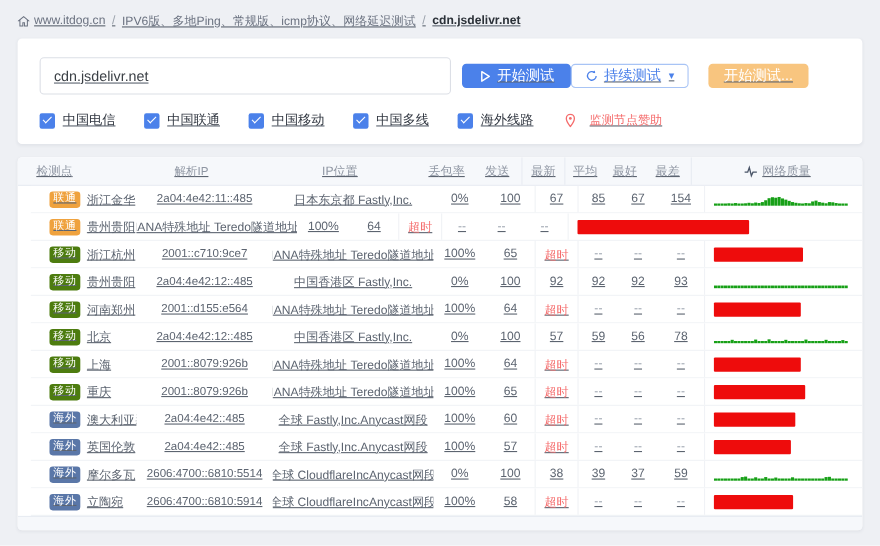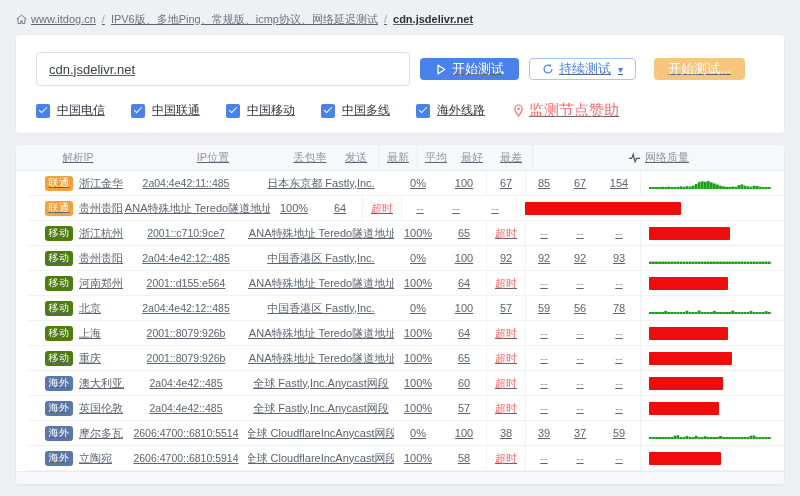--- a/index.html
+++ b/index.html
@@ -22,32 +22,32 @@
   .card-test { margin-top:5px; padding:17px 20px 13px; }
 
   .test-row { display:flex; align-items:center; }
   .host-input {
     width:374px; height:34px; border:1px solid #dcdfe6; border-radius:4px;
     padding:0 12px; font-size:13px; color:#3a3f45; outline:none;
     font-family:"Liberation Sans","DejaVu Sans",sans-serif;
   }
   .btn { height:22px; border-radius:4px; font-size:13px; display:inline-flex; align-items:center; gap:5px; cursor:pointer; border:none; font-family:inherit; }
   .btn-start { margin-left:10px; background:#4b81ea; color:#fff; padding:0 15px; }
-  .btn-cont  { margin-left:10px; background:#fff; color:#4b81ea; border:1px solid #a8c4f5; padding:0 12px; }
+  .btn-cont  { background:#fff; color:#4b81ea; border:1px solid #a8c4f5; padding:0 12px; }
   .btn-cont .caret { font-size:10px; margin-left:2px; }
   .btn-gen   { margin-left:18px; background:#f8c57f; color:#fff; padding:0 14px; }
 
   .filters-row { display:flex; align-items:center; margin-top:15px; gap:26px; font-size:12px; color:#303640; }
   .chk { display:flex; align-items:center; gap:7px; cursor:pointer; }
   .chk-box { width:14px; height:14px; background:#4b81ea; border-radius:2px; position:relative; flex:none; }
   .chk-box::after {
     content:""; position:absolute; left:4.5px; top:1.5px; width:3px; height:7px;
     border:solid #fff; border-width:0 1.6px 1.6px 0; transform:rotate(45deg);
   }
-  .sponsor { display:flex; align-items:center; gap:5px; color:#f56c6c; font-size:15px; text-decoration:none; margin-left:2px; }
+  .sponsor { display:flex; align-items:center; gap:12px; color:#f56c6c; font-size:11px; text-decoration:none; margin-left:2px; }
 
   
   .card-table { margin-top:12px; overflow:hidden; }
   .thead { display:flex; background:#f6f8fb; height:26px; border-bottom:1px solid #e8ecf2; font-size:11px; color:#8f96a3; }
   .tr { display:flex; height:25px; border-bottom:1px solid #f0f2f6; background:#fff;margin-left:12px; }
   .th,.td { display:flex; align-items:center; justify-content:center; font-size:11px; overflow:hidden; white-space:nowrap; }
   .col-node    { width:96px;  justify-content:flex-start; padding-left:17px; }
   .col-ip      { width:124px; font-size:10.5px; }
   .col-loc     { width:146px; font-size:11px; }
   .col-loss    { width:48px; }
@@ -143,20 +143,21 @@
             <path d="M6 1C3.8 1 2 2.8 2 5c0 3 4 8 4 8s4-5 4-8C10 2.8 8.2 1 6 1z" fill="none" stroke="#f56c6c" stroke-width="1.3"></path>
             <circle cx="6" cy="5" r="1.4" fill="#f56c6c"></circle>
           </svg>
         <span>监测节点赞助</span>
       </a>
     </div>
   </div>
 
   <div class="card card-table">
     <div class="thead">
+      <div class="th col-node">检测点</div>
       <div class="th col-ip">解析IP</div>
       <div class="th col-loc">IP位置</div>
       <div class="th col-loss">丢包率</div>
       <div class="th col-sent">发送</div>
       <div class="th col-latest">最新</div>
       <div class="th col-avg">平均</div>
       <div class="th col-best">最好</div>
       <div class="th col-worst">最差</div>
       <div class="th col-quality">
         <svg class="ico" width="13" height="12" viewBox="0 0 14 12">

